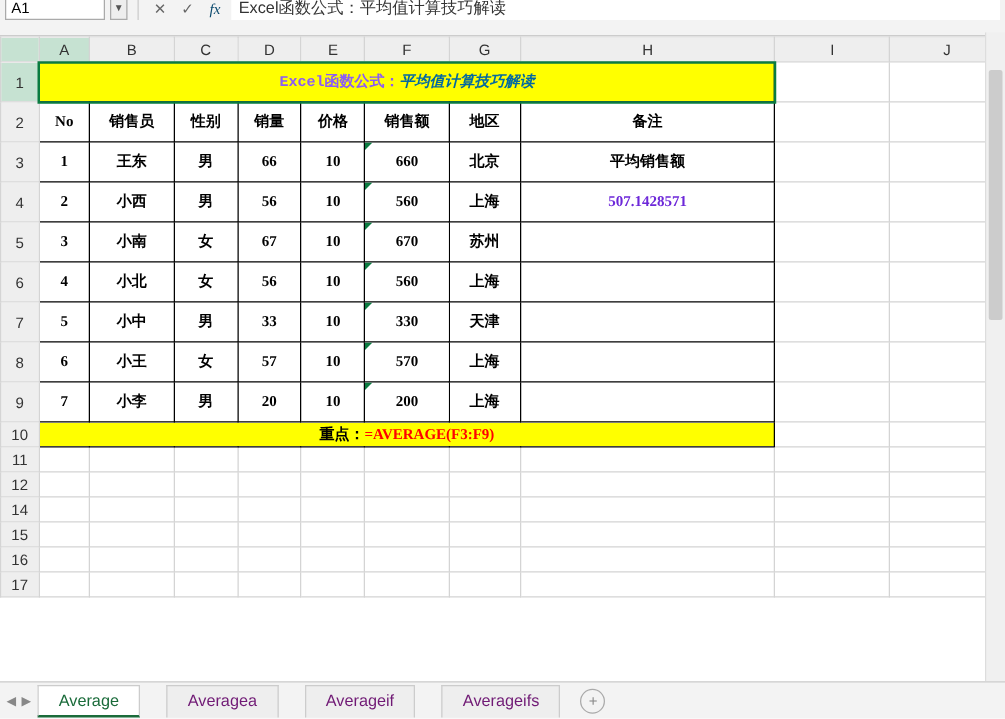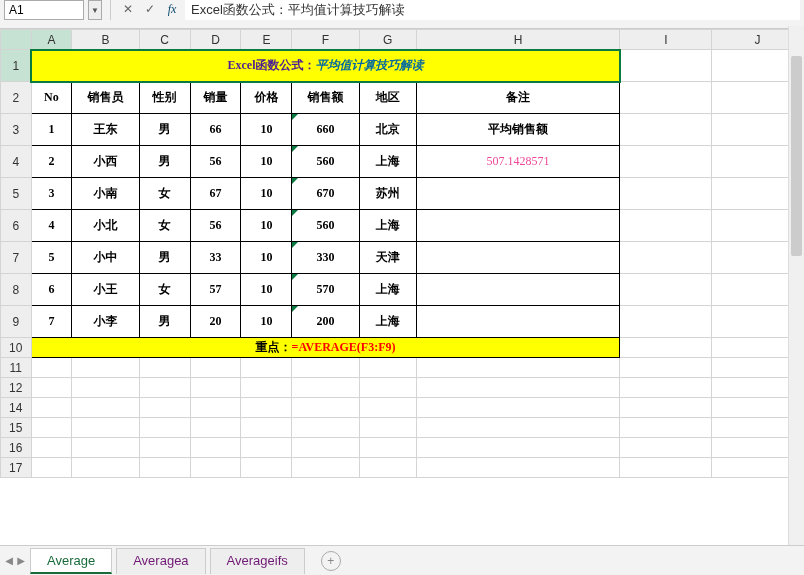--- a/index.html
+++ b/index.html
@@ -1,36 +1,36 @@
 <!DOCTYPE html>
 <html><head>
 <meta charset="utf-8">
 <style>
 * { box-sizing: border-box; margin: 0; padding: 0; }
 body { font-family: "Microsoft YaHei", Arial, sans-serif; font-size: 12px; background: #fff; overflow: hidden; width: 804px; height: 575px; position: relative; }
-.namebox-bar { display: flex; align-items: flex-start; height: 29px; border-bottom: 1px solid #ccc; background: #f3f3f3; padding: 0 4px; gap: 4px; }
+.namebox-bar { display: flex; align-items: flex-end; height: 29px; border-bottom: 1px solid #ccc; background: #f3f3f3; padding: 12px 4px; gap: 4px; }
 .namebox { width: 80px; height: 20px; border: 1px solid #aaa; background: #fff; font-size: 12px; padding: 1px 4px; text-align: left; }
 .nb-dd { width: 14px; height: 20px; border: 1px solid #aaa; background: #eee; display: flex; align-items: center; justify-content: center; font-size: 8px; color: #555; }
 .divider { width: 1px; height: 20px; background: #ccc; margin: 0 4px; }
 .fxbtn { width: 18px; height: 18px; display: flex; align-items: center; justify-content: center; font-size: 12px; color: #666; }
 .fxbtn.fx { font-style: italic; font-family: serif; color: #0c4a6e; }
 .formula-line { flex: 1; padding: 2px 6px; font-size: 13px; color: #333; background: #fff; height: 20px; line-height: 16px; border: none; }
 .sheet-area { position: relative; width: 100%; height: 512px; overflow: hidden; }
 table.grid { border-collapse: collapse; table-layout: fixed; width: 100%; }
 table.grid th, table.grid td { border: 1px solid #d4d4d4; font-size: 12px; text-align: center; vertical-align: middle; overflow: hidden; white-space: nowrap; }
 table.grid th { background: #eee; font-weight: normal; color: #333; height: 20px; }
 th.rowhdr { background: #eee; font-weight: normal; color: #333; width: 30px; text-align: center; }
 .selhdr { background: #c6e2d2 !important; }
 td.content { height: 32px; font-size: 15px; font-family: SimSun, serif; font-weight: bold; border: 1px solid #000 !important; background: #fff; }
 td.yellow { background: #ffff00; }
 td.title-row { font-weight: bold; font-size: 16px; }
-td.title-row .black { color: #4c1d95; }
+td.title-row .black { color: #8b5cf6; font-family: Liberation Mono, monospace; }
 td.title-row .red { color: #0369a1; font-style: italic; }
 td.header-row { font-weight: bold; }
-td.redval { color: #ec4899; font-weight: normal; }
+td.redval { color: #6d28d9; font-weight: bold; }
 td.empty-row { height: 18px; }
 .footer-row td { height: 16px; font-size: 15px; font-family: SimSun, serif; font-weight: bold; }
 .footer-row .black { color: #000; }
 .footer-row .red { color: #ff0000; }
 td.sel-cell { outline: 2px solid #0a7b40; outline-offset: -1px; }
 td.tri-cell { position: relative; }
 td.tri-cell::before { content: ""; position: absolute; top: 0; left: 0; border-top: 6px solid #0a7b40; border-right: 6px solid transparent; }
 .sheet-tabs { display: flex; align-items: center; height: 30px; border-top: 1px solid #ccc; background: #f3f3f3; padding-left: 30px; gap: 4px; position: absolute; bottom: 0; left: 0; right: 0; }
 .nav-arrows { display: flex; gap: 2px; position: absolute; left: 4px; }
 .nav-arrows span { width: 10px; font-size: 10px; color: #888; text-align: center; }
@@ -292,21 +292,22 @@
 
 <div class="vscroll">
     <div class="thumb"></div>
   </div>
 
 <div class="sheet-tabs">
   <div class="nav-arrows">
     <span>◀</span>
     <span>▶</span>
   </div>
-  <div id="tabs" style="display: flex; gap: 4px;">
+  <div id="tabs" style="display: flex; gap: 21px;">
       <div class="tab active">Average</div>
       <div class="tab">Averagea</div>
+      <div class="tab">Averageif</div>
       <div class="tab">Averageifs</div>
     </div>
   <div class="addtab">
       <span>+</span>
     </div>
 </div>
 
 </body></html>

